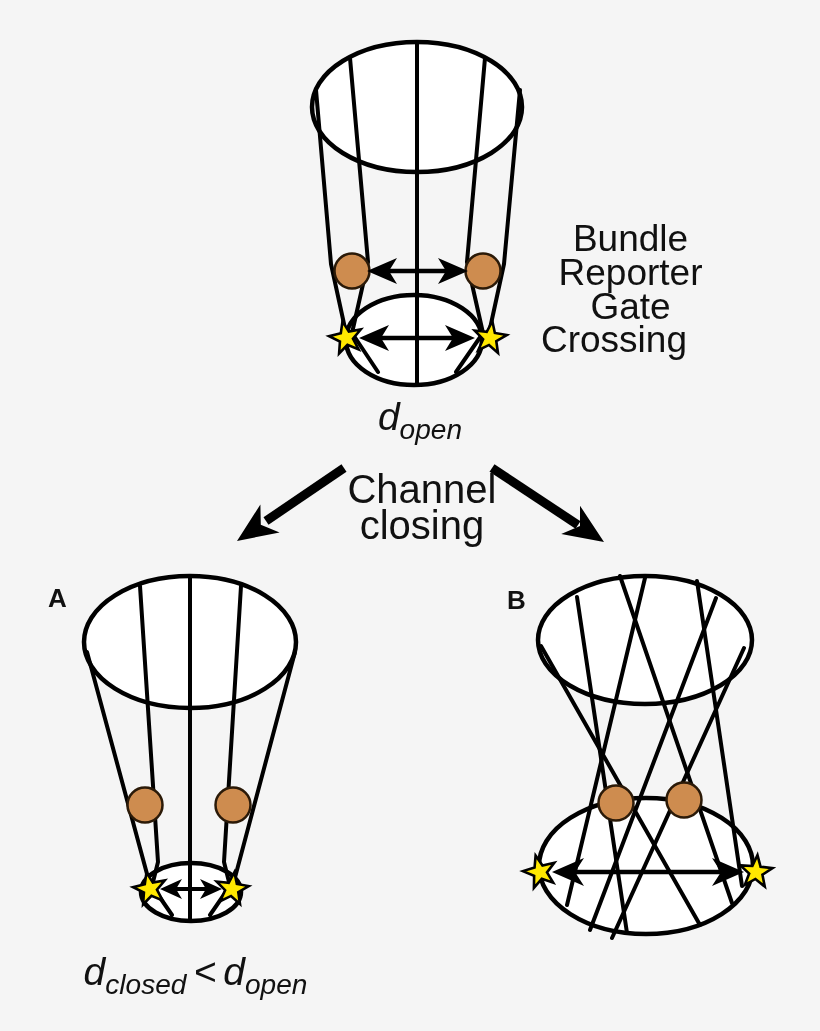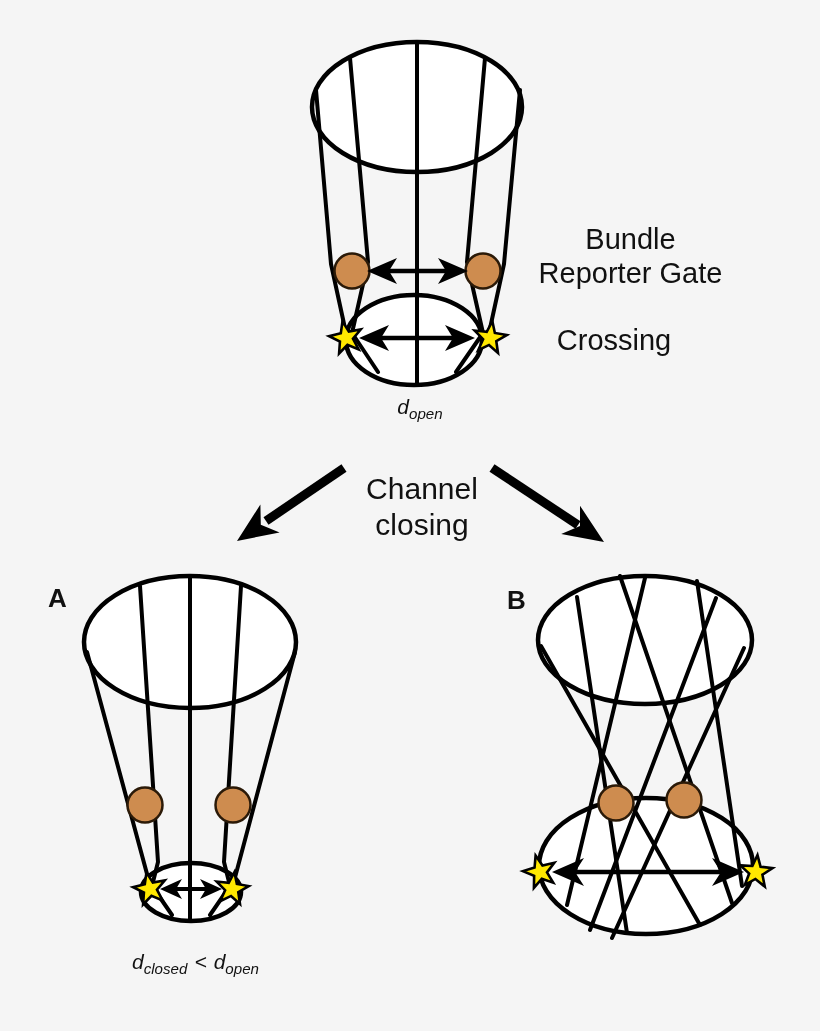--- a/index.html
+++ b/index.html
@@ -15,24 +15,24 @@
   .membrane{fill:#ffffff;stroke:var(--line,#000);stroke-width:4.5;}
   .helix{fill:none;stroke:var(--line,#000);stroke-width:4;stroke-linejoin:round;stroke-linecap:round;}
   .dist-line{stroke:var(--line,#000);stroke-width:4.5;}
   .dist-line-small{stroke:var(--line,#000);stroke-width:4;}
   .close-line{stroke:var(--line,#000);stroke-width:9;}
   .ah{fill:var(--line,#000);stroke:none;}
   .gate-circle{fill:var(--gate-circle-fill,#ce8c4f);stroke:var(--gate-circle-stroke,#2b1a08);stroke-width:2.5;}
   .star{fill:var(--star-fill,#ffe800);stroke:var(--star-stroke,#000);stroke-width:2.6;stroke-linejoin:miter;}
   .label{position:absolute;color:var(--text,#111);}
   .lbl-center{text-align:center;}
-  .annot{font-size:29px;line-height:34px;}
-  .closing{font-size:30px;line-height:36px;}
+  .annot{font-size:37px;line-height:34px;}
+  .closing{font-size:40px;line-height:36px;}
   .panel-letter{font-size:26px;font-weight:bold;}
-  .dist{font-style:italic;font-size:21px;}
+  .dist{font-style:italic;font-size:39px;}
   .dist sub{font-size:0.72em;line-height:0;}
   .dist .op{padding:0 7px;}
 </style>
 </head>
 <body>
 
 <div class="canvas">
 
   <svg width="820" height="1031" viewBox="0 0 820 1031">
     <defs>

